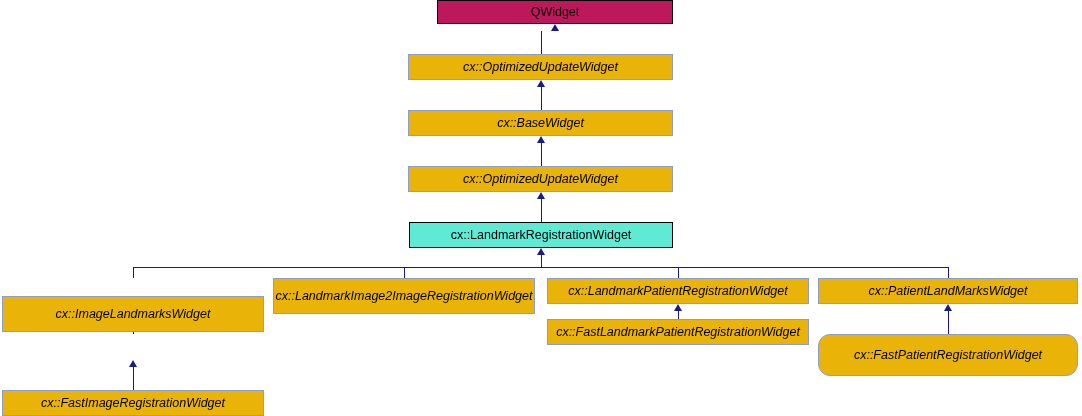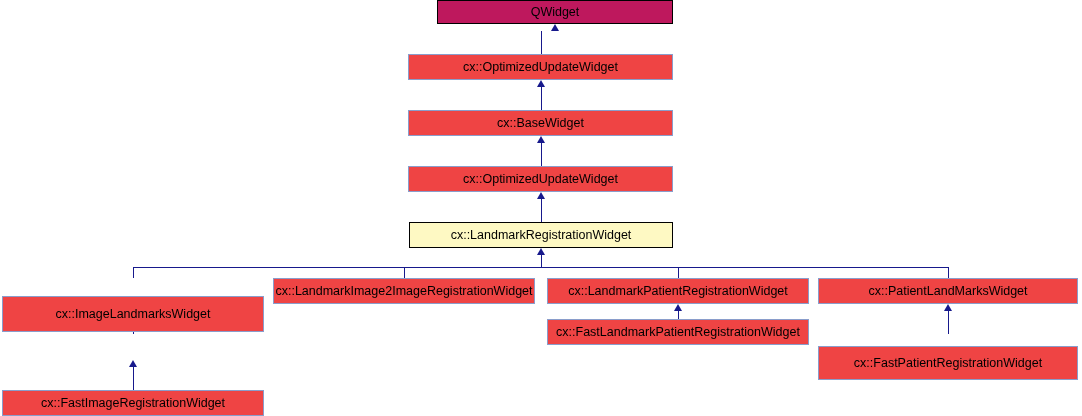--- a/index.html
+++ b/index.html
@@ -27,26 +27,27 @@
     line-height: 1;
     color: #000000;
     white-space: nowrap;
     letter-spacing: 0px;
   }
   .node-root {
     background: #be185d;
     border: 1px solid #000000;
   }
   .node-current {
-    background: #fef9c3;
+    background: #5eead4;
     border: 1px solid #000000;
   }
   .node-derived {
-    background: #ef4444;
+    background: #eab308;
     border: 1px solid #8a9dcb;
+    font-style: italic;
   }
   .edge {
     position: absolute;
     background: #17198c;
   }
   .edge-v { width: 1px; }
   .edge-h { height: 1px; }
   .arrow {
     position: absolute;
     width: 0;
@@ -94,31 +95,31 @@
     </div>
     <div class="node node-derived" style="left: 408px; top: 166px; width: 265px; height: 26px;">
       <span>cx::OptimizedUpdateWidget</span>
     </div>
     <div class="node node-current" style="left: 409px; top: 222px; width: 264px; height: 26px;">
       <span>cx::LandmarkRegistrationWidget</span>
     </div>
     <div class="node node-derived" style="left: 2px; top: 278px; width: 262px; height: 36px; margin-top: 18px;">
       <span>cx::ImageLandmarksWidget</span>
     </div>
-    <div class="node node-derived" style="left: 273px; top: 278px; width: 262px; height: 26px;">
+    <div class="node node-derived" style="left: 273px; top: 278px; width: 262px; height: 36px;">
       <span>cx::LandmarkImage2ImageRegistrationWidget</span>
     </div>
     <div class="node node-derived" style="left: 547px; top: 278px; width: 262px; height: 26px;">
       <span>cx::LandmarkPatientRegistrationWidget</span>
     </div>
     <div class="node node-derived" style="left: 818px; top: 278px; width: 260px; height: 26px;">
       <span>cx::PatientLandMarksWidget</span>
     </div>
     <div class="node node-derived" style="left: 547px; top: 319px; width: 262px; height: 26px;">
       <span>cx::FastLandmarkPatientRegistrationWidget</span>
     </div>
-    <div class="node node-derived" style="left: 818px; top: 346px; width: 260px; height: 34px;">
+    <div class="node node-derived" style="left: 818px; top: 334px; width: 260px; height: 42px; border-radius: 12px;">
       <span>cx::FastPatientRegistrationWidget</span>
     </div>
     <div class="node node-derived" style="left: 2px; top: 390px; width: 262px; height: 26px;">
       <span>cx::FastImageRegistrationWidget</span>
     </div>
   </div>
 
 </body></html>

